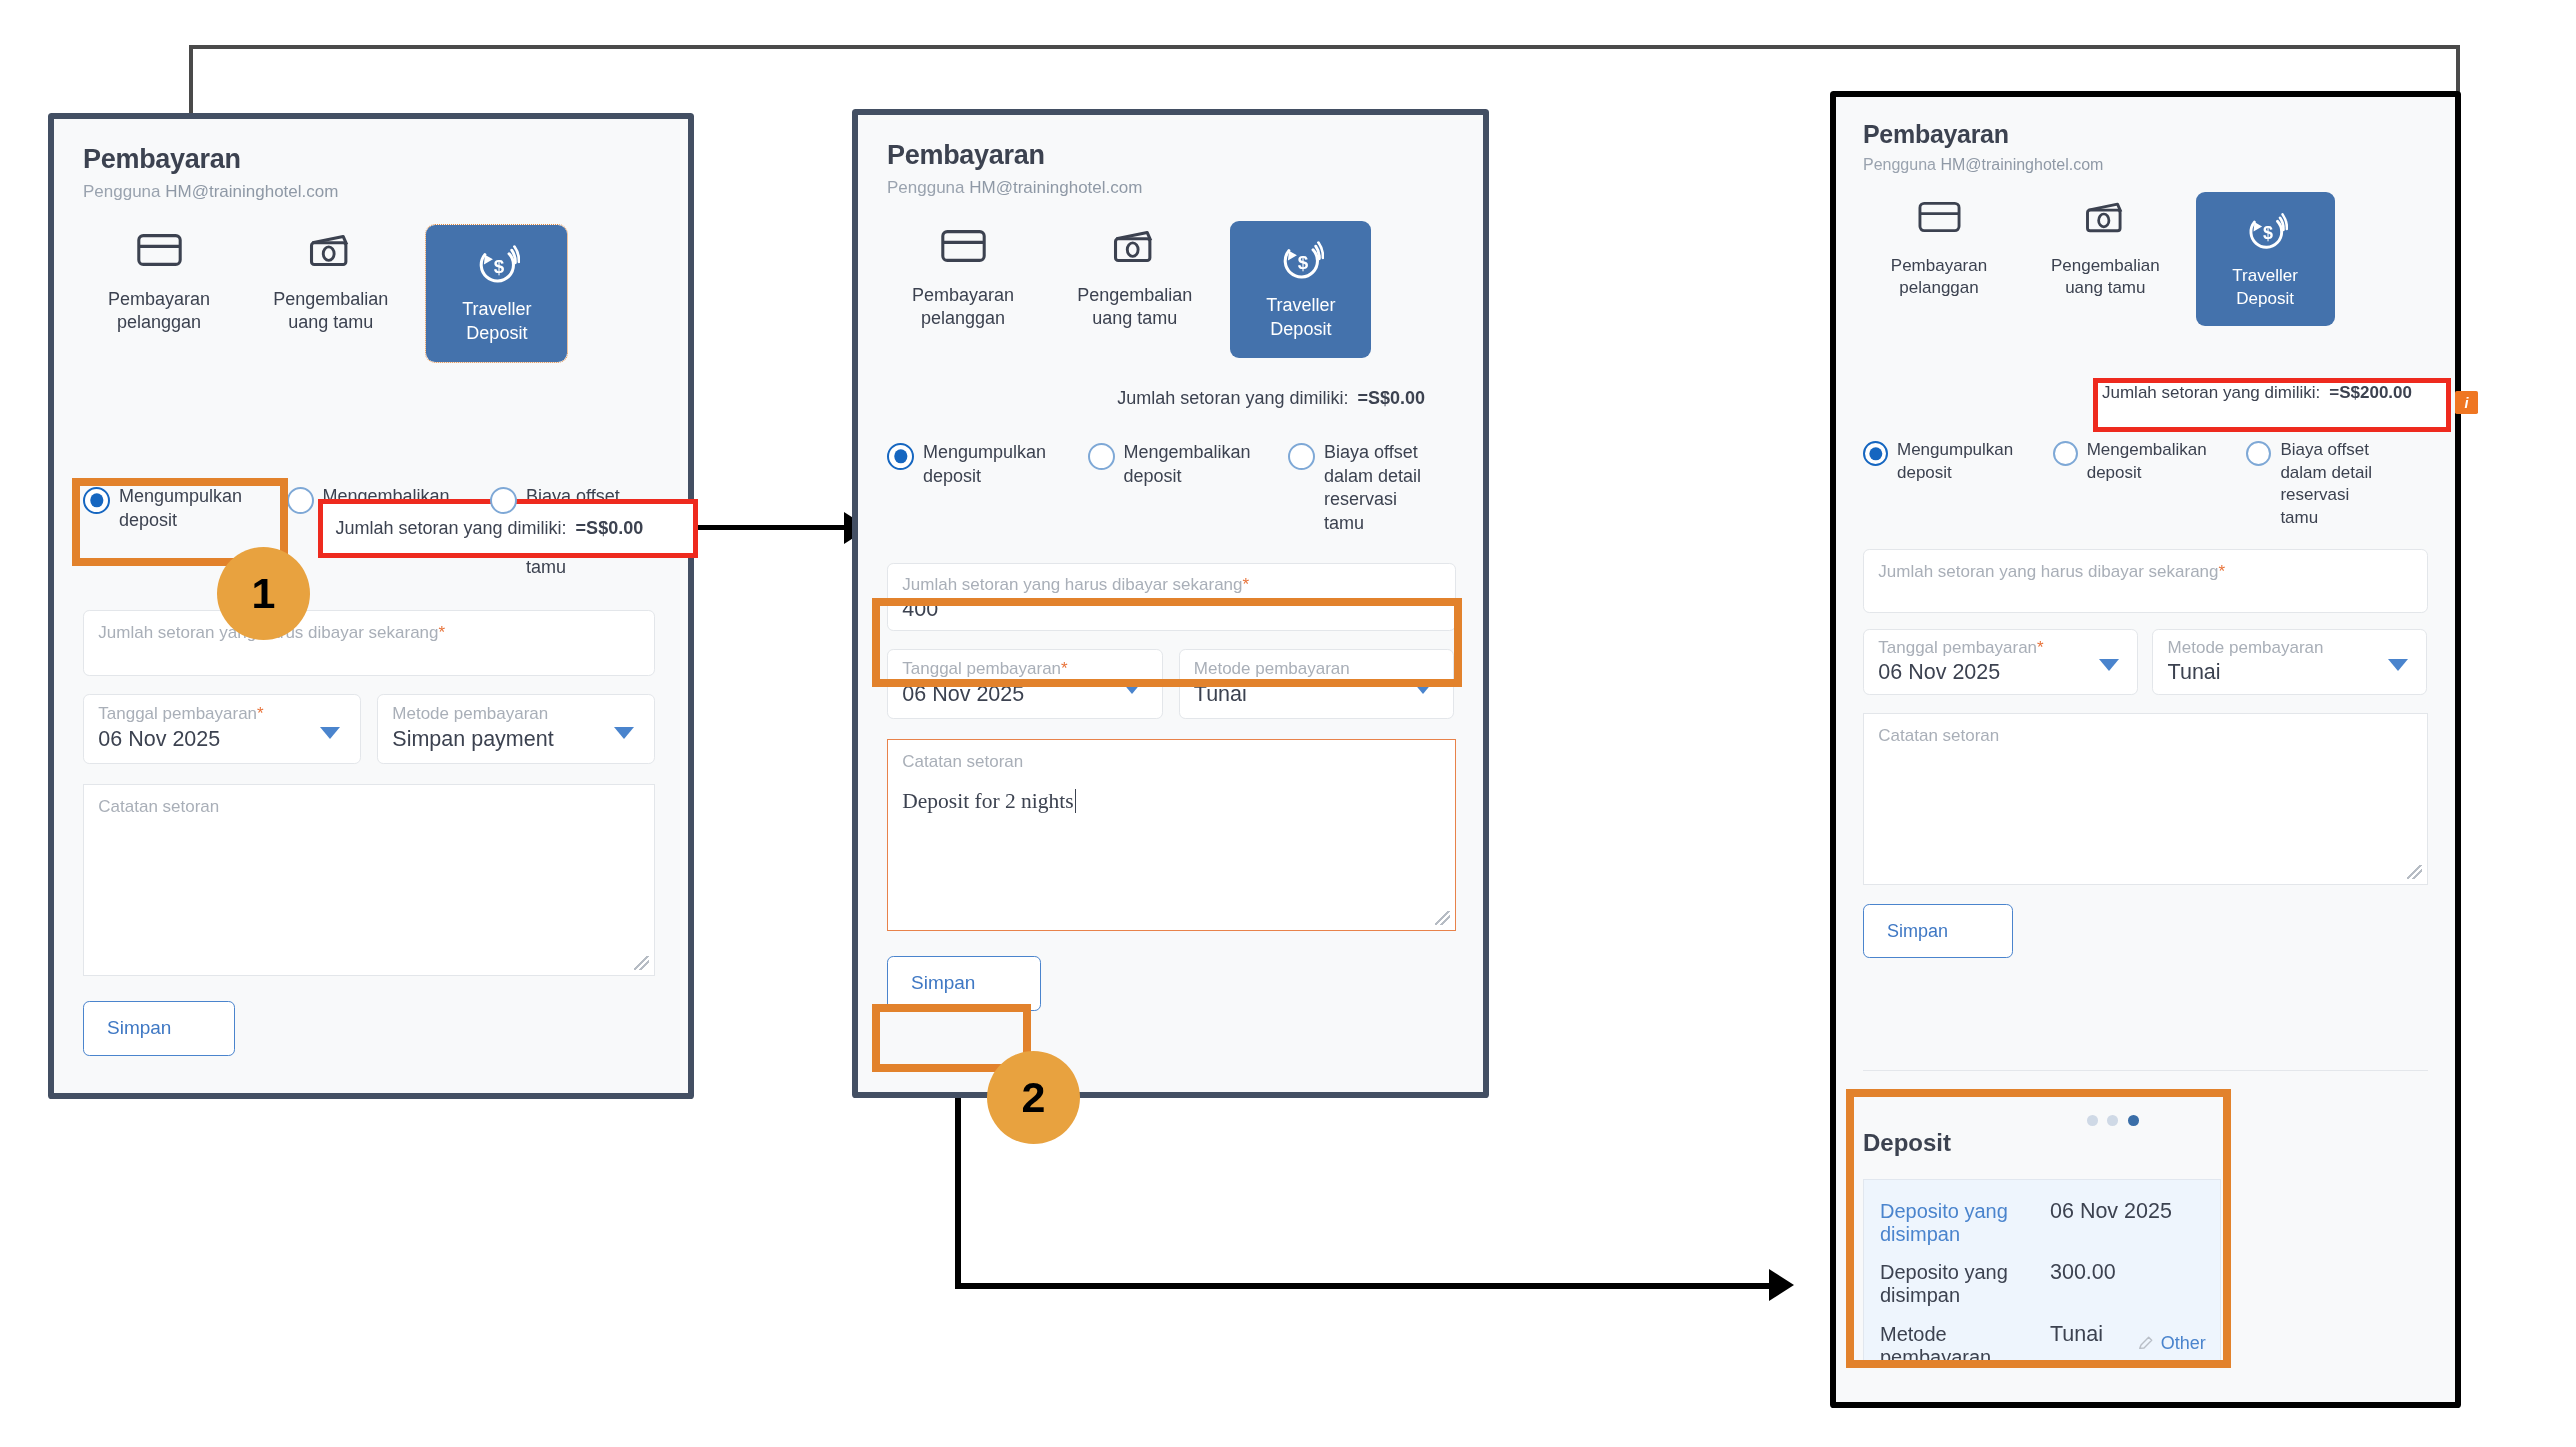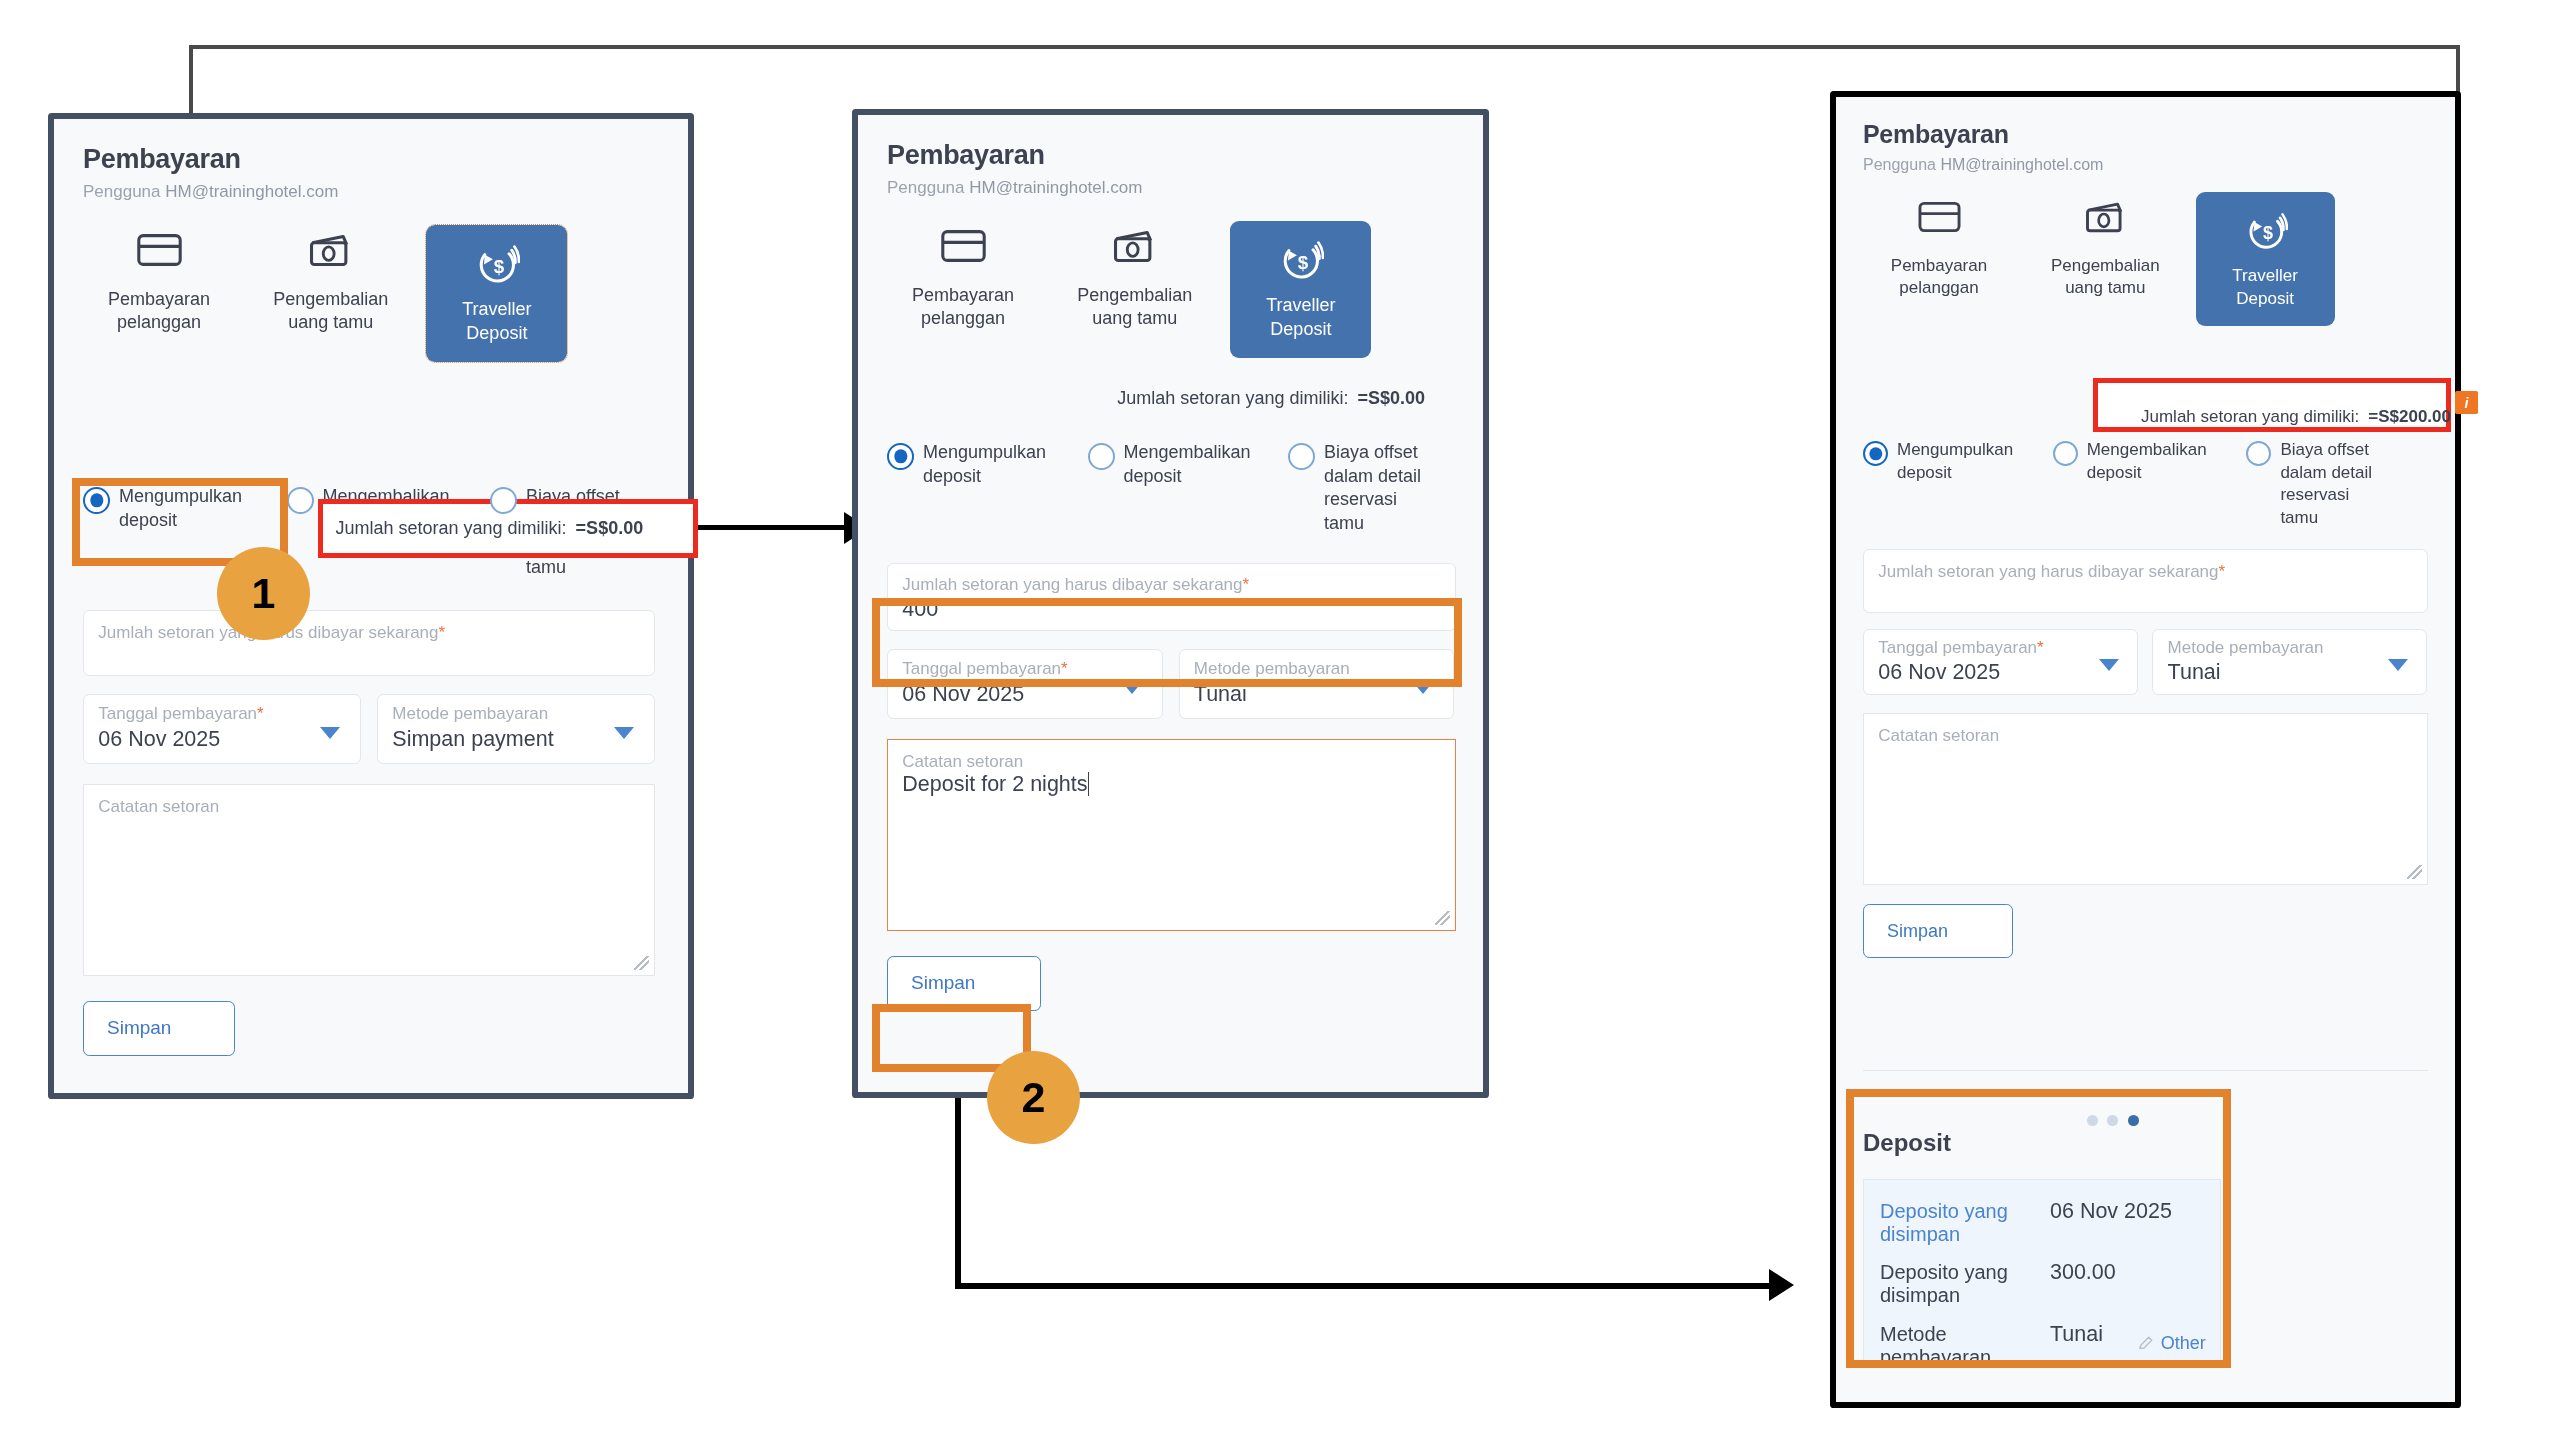--- a/index.html
+++ b/index.html
@@ -352,21 +352,21 @@
       </div>
       <div class="field" style="width:276px; height:70px; padding:9px 14.3px;">
         <div class="f-label">Metode pembayaran</div>
         <div class="f-val" style="margin-top:2.7px;">Tunai</div>
         <span class="caret" style="right:19.7px; top:32px;"></span>
       </div>
     </div>
 
     <div class="textarea orange" style="margin-top:19.7px; width:569px; height:192px; padding:12.5px 14.3px;">
       <div class="f-label">Catatan setoran</div>
-      <div class="f-val" style="margin-top:0;">
+      <div class="f-val" style="margin-top:17px;font-family:Liberation Serif, serif;">
         <span>Deposit for 2 nights</span><span style="border-left:1.8px solid #3c4250; margin-left:0.9px;">&nbsp;</span>
       </div>
       <span class="resize"></span>
     </div>
 
     <div class="btn-save" style="margin-top:25px; width:154px; height:55px;">
       <span>Simpan</span>
     </div>
   </div>
 </div>
@@ -505,21 +505,21 @@
                 <path d="M2 15 L3.4 11.2 L12 2.6 L15.4 6 L6.8 14.6 Z" fill="none" stroke="#b9bfc7" stroke-width="1.6" stroke-linejoin="round"></path>
               </svg>
           </span>
           <span>Other</span>
         </div>
       </div>
     </div>
   </div>
 
   <div class="hl-red" style="position:absolute; left:257px; top:281px; width:358px; height:54px;">
-    <div style="display:flex; align-items:flex-end; height:100%; padding-left:15px;margin-left:28px;">
+    <div style="display:flex; align-items:flex-start; height:100%; padding-left:4px;">
       <span class="balance" style="font-size:17px;">
         <span>Jumlah setoran yang dimiliki:</span><b>=S$200.00</b>
       </span>
     </div>
   </div>
   <div class="info-badge" style="left:619px; top:294px;">
     <span>i</span>
   </div>
 </div>
 

